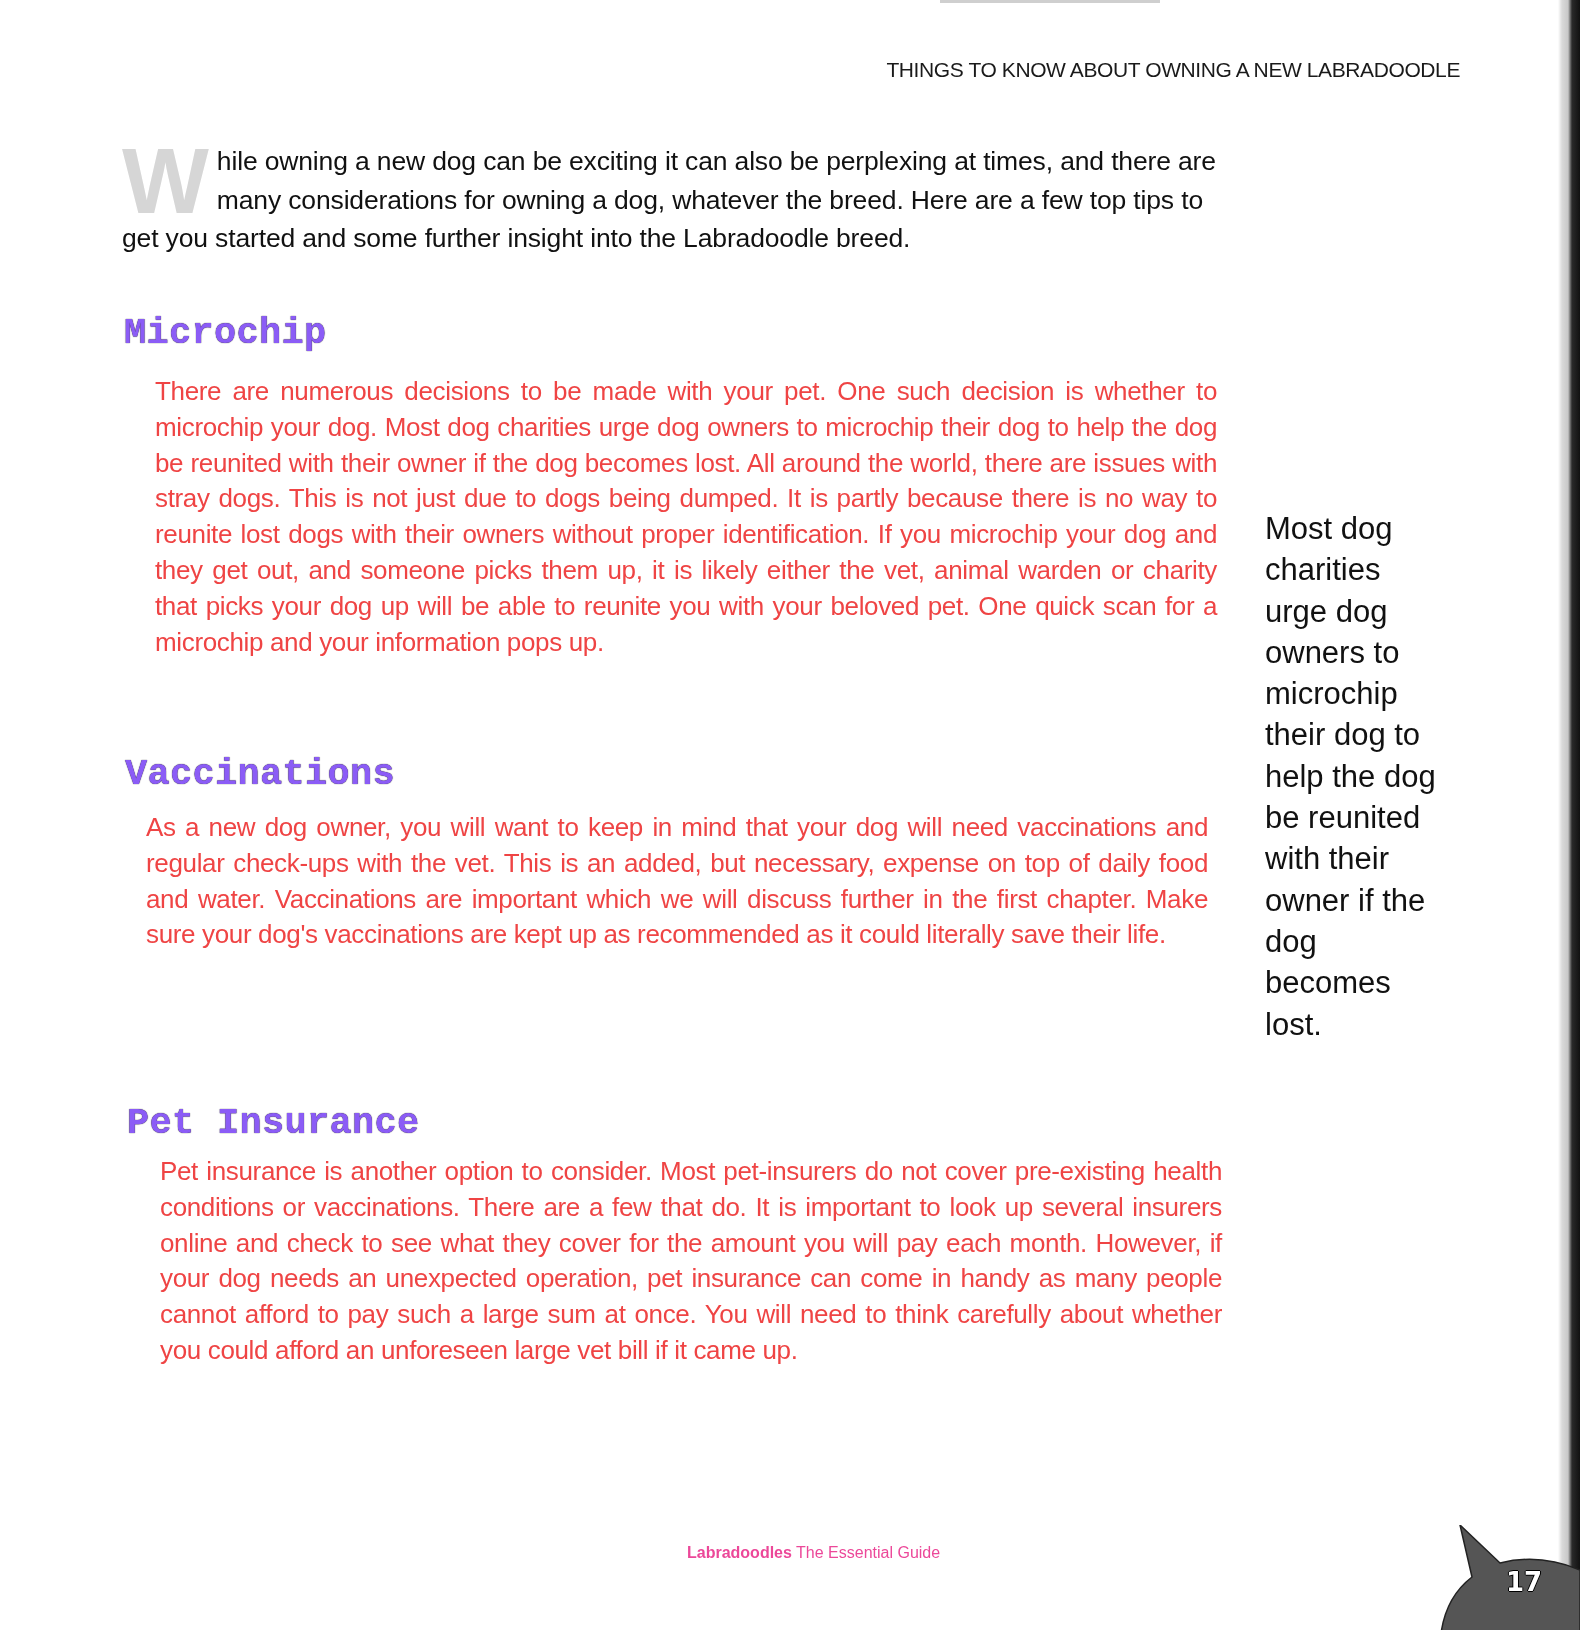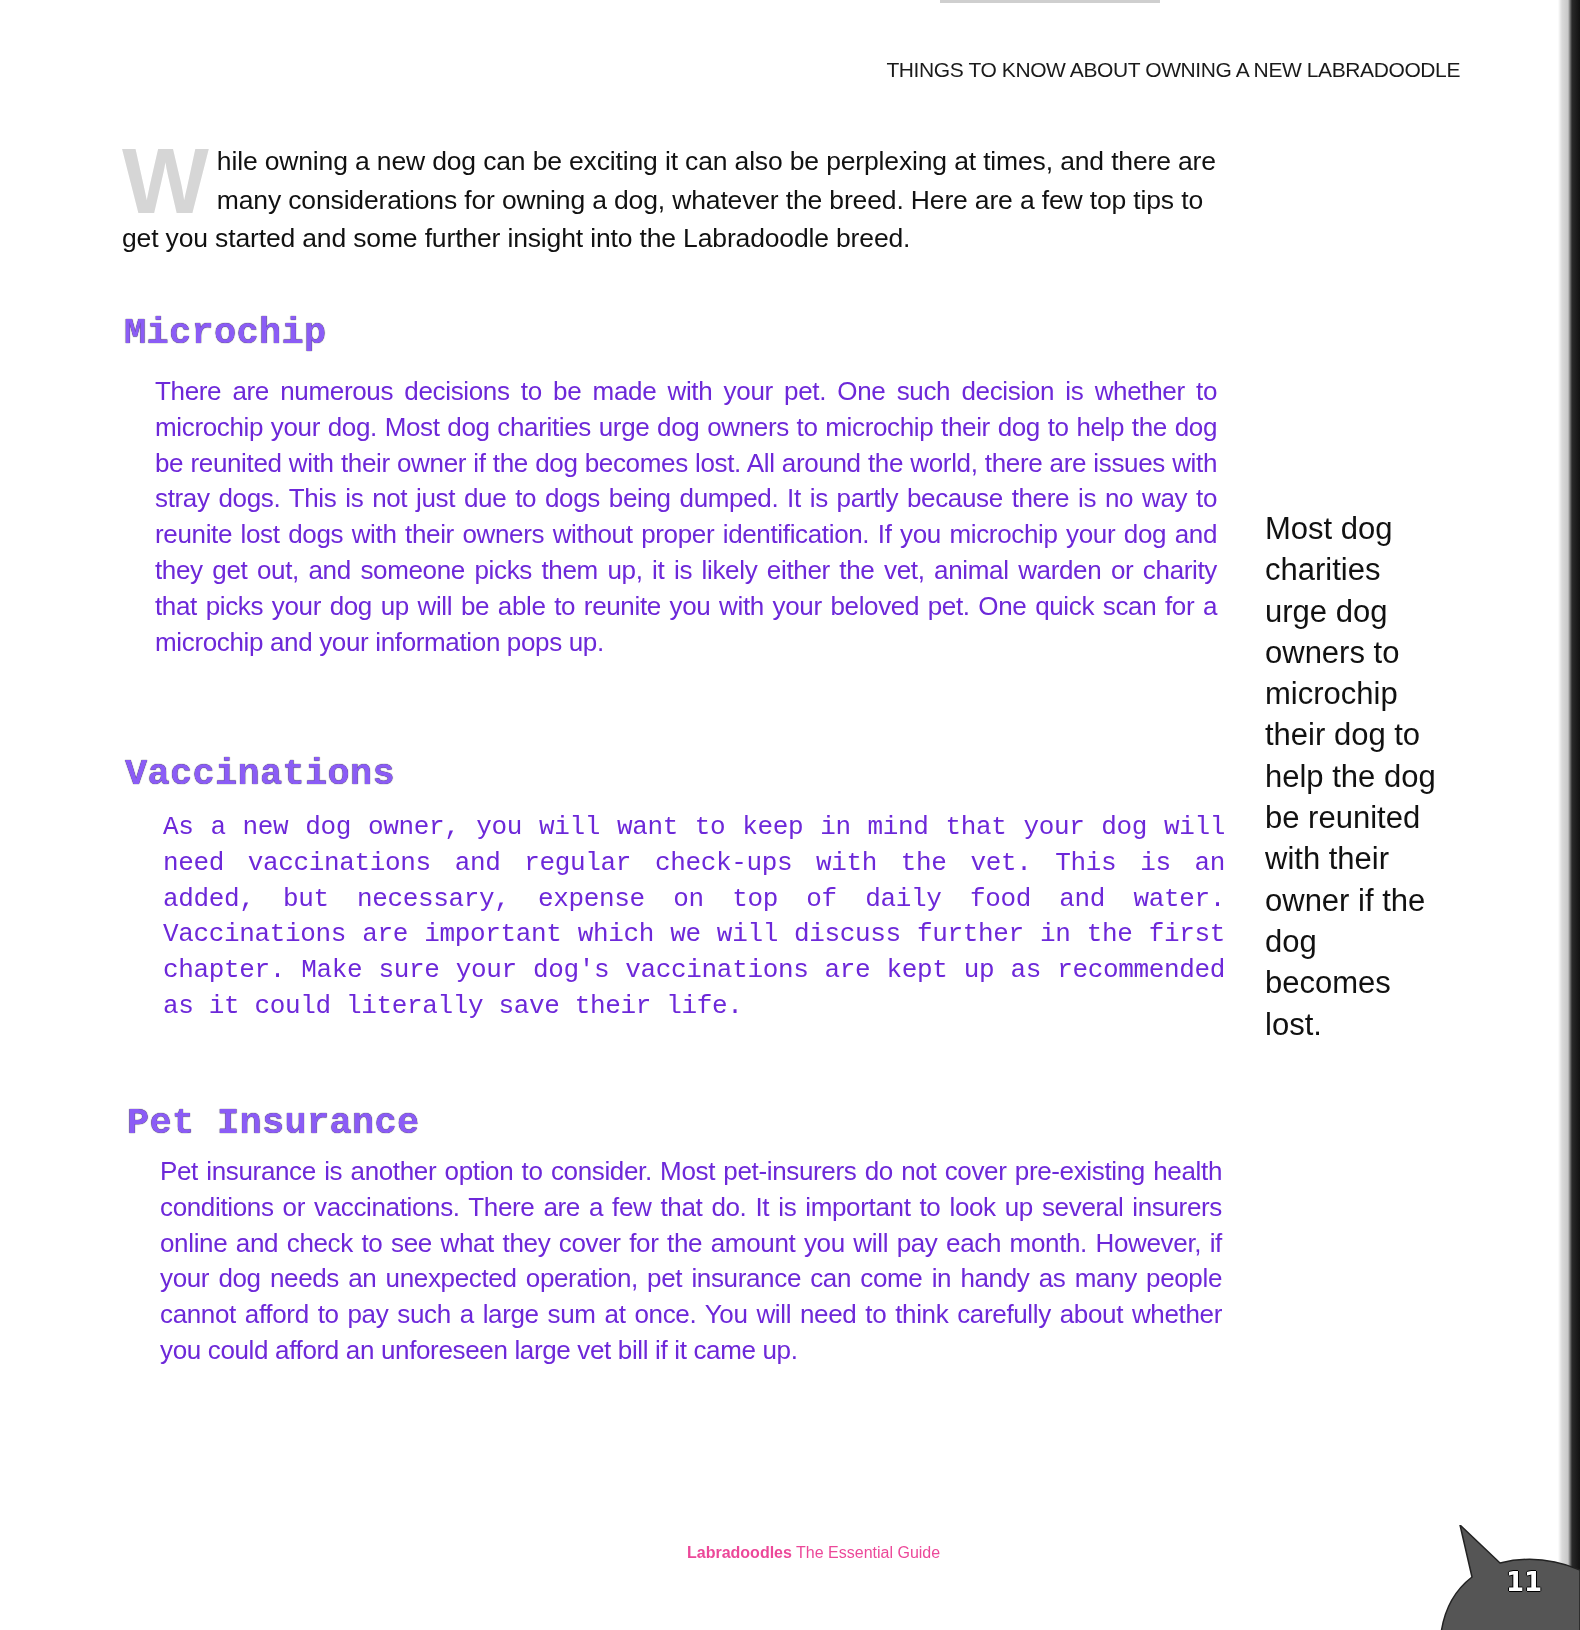--- a/index.html
+++ b/index.html
@@ -36,21 +36,21 @@
       letter-spacing: -2px;
     }
     .section-heading {
       position: absolute; font-family: Liberation Mono, monospace;
       font-weight: bold; font-size: 37px; color: #8b5cf6;
       letter-spacing: 0.3px;
       text-shadow: 0 0 1px #000;
     }
     .body-text {
       position: absolute; font-size: 26px; line-height: 35.8px;
-      color: #6d28d9; text-align: justify; letter-spacing: -0.35px;
+      color: #ef4444; text-align: justify; letter-spacing: -0.35px;
       font-weight: 300;
     }
     .body-text p { margin: 0 0 14px 0; }
     .pullquote {
       position: absolute; left: 1250px; top: 508px; width: 180px;
       font-size: 31px; line-height: 41.3px; color: #111; margin-left: 15px;
     }
     .footer {
       position: absolute; left: 687px; top: 1544px;
       font-size: 16px; color: #ec4899;
@@ -78,32 +78,32 @@
   <span class="drop-cap">W</span>
   <span>hile owning a new dog can be exciting it can also be perplexing at times, and there are many considerations for owning a dog, whatever the breed. Here are a few top tips to get you started and some further insight into the Labradoodle breed.</span>
 </div>
 
 <div class="section-heading" style="left:124px; top:312px;">Microchip</div>
 <div class="body-text" style="left:155px; top:374px; width:1062px;">
   <p>There are numerous decisions to be made with your pet. One such decision is whether to microchip your dog. Most dog charities urge dog owners to microchip their dog to help the dog be reunited with their owner if the dog becomes lost. All around the world, there are issues with stray dogs. This is not just due to dogs being dumped. It is partly because there is no way to reunite lost dogs with their owners without proper identification. If you microchip your dog and they get out, and someone picks them up, it is likely either the vet, animal warden or charity that picks your dog up will be able to reunite you with your beloved pet. One quick scan for a microchip and your information pops up.</p>
 </div>
 
 <div class="section-heading" style="left:125px; top:753px;">Vaccinations</div>
-<div class="body-text" style="left:163px; top:810px; width:1062px;font-family:Liberation Mono, monospace;">
+<div class="body-text" style="left:146px; top:810px; width:1062px;">
   <p>As a new dog owner, you will want to keep in mind that your dog will need vaccinations and regular check-ups with the vet. This is an added, but necessary, expense on top of daily food and water. Vaccinations are important which we will discuss further in the first chapter. Make sure your dog's vaccinations are kept up as recommended as it could literally save their life.</p>
 </div>
 
 <div class="section-heading" style="left:127px; top:1102px;">Pet Insurance</div>
 <div class="body-text" style="left:160px; top:1106px; width:1062px;margin-top:48px;">
   <p>Pet insurance is another option to consider. Most pet-insurers do not cover pre-existing health conditions or vaccinations. There are a few that do. It is important to look up several insurers online and check to see what they cover for the amount you will pay each month. However, if your dog needs an unexpected operation, pet insurance can come in handy as many people cannot afford to pay such a large sum at once. You will need to think carefully about whether you could afford an unforeseen large vet bill if it came up.</p>
 </div>
 
 <div class="pullquote">Most dog charities urge dog owners to microchip their dog to help the dog be reunited with their owner if the dog becomes lost.</div>
 
 <div class="footer">
   <span class="brand">Labradoodles</span>
   <span>The Essential Guide</span>
 </div>
 
 <svg class="page-badge" viewBox="0 0 160 120">
   <path d="M40 0 L80 38 Q120 28 160 45 L160 120 L20 120 Q22 75 52 52 Z" fill="#555555" stroke="#222" stroke-width="1.5"></path>
 </svg>
-<div class="page-number">11</div>
+<div class="page-number">17</div>
 
 </body></html>

